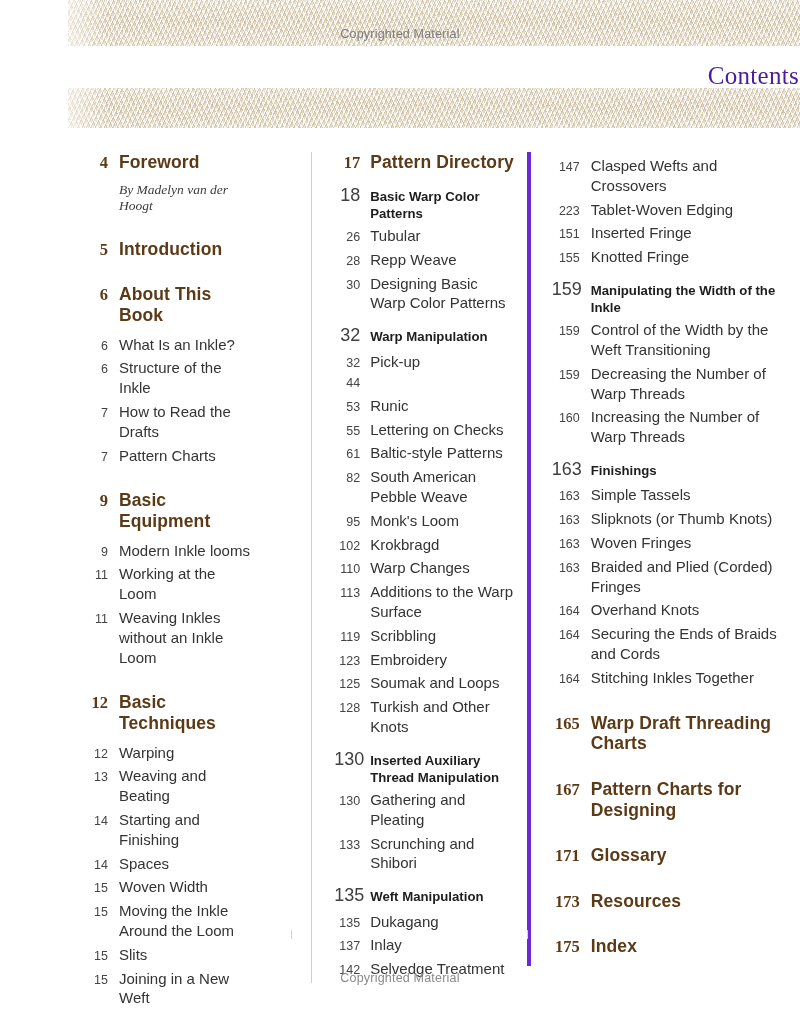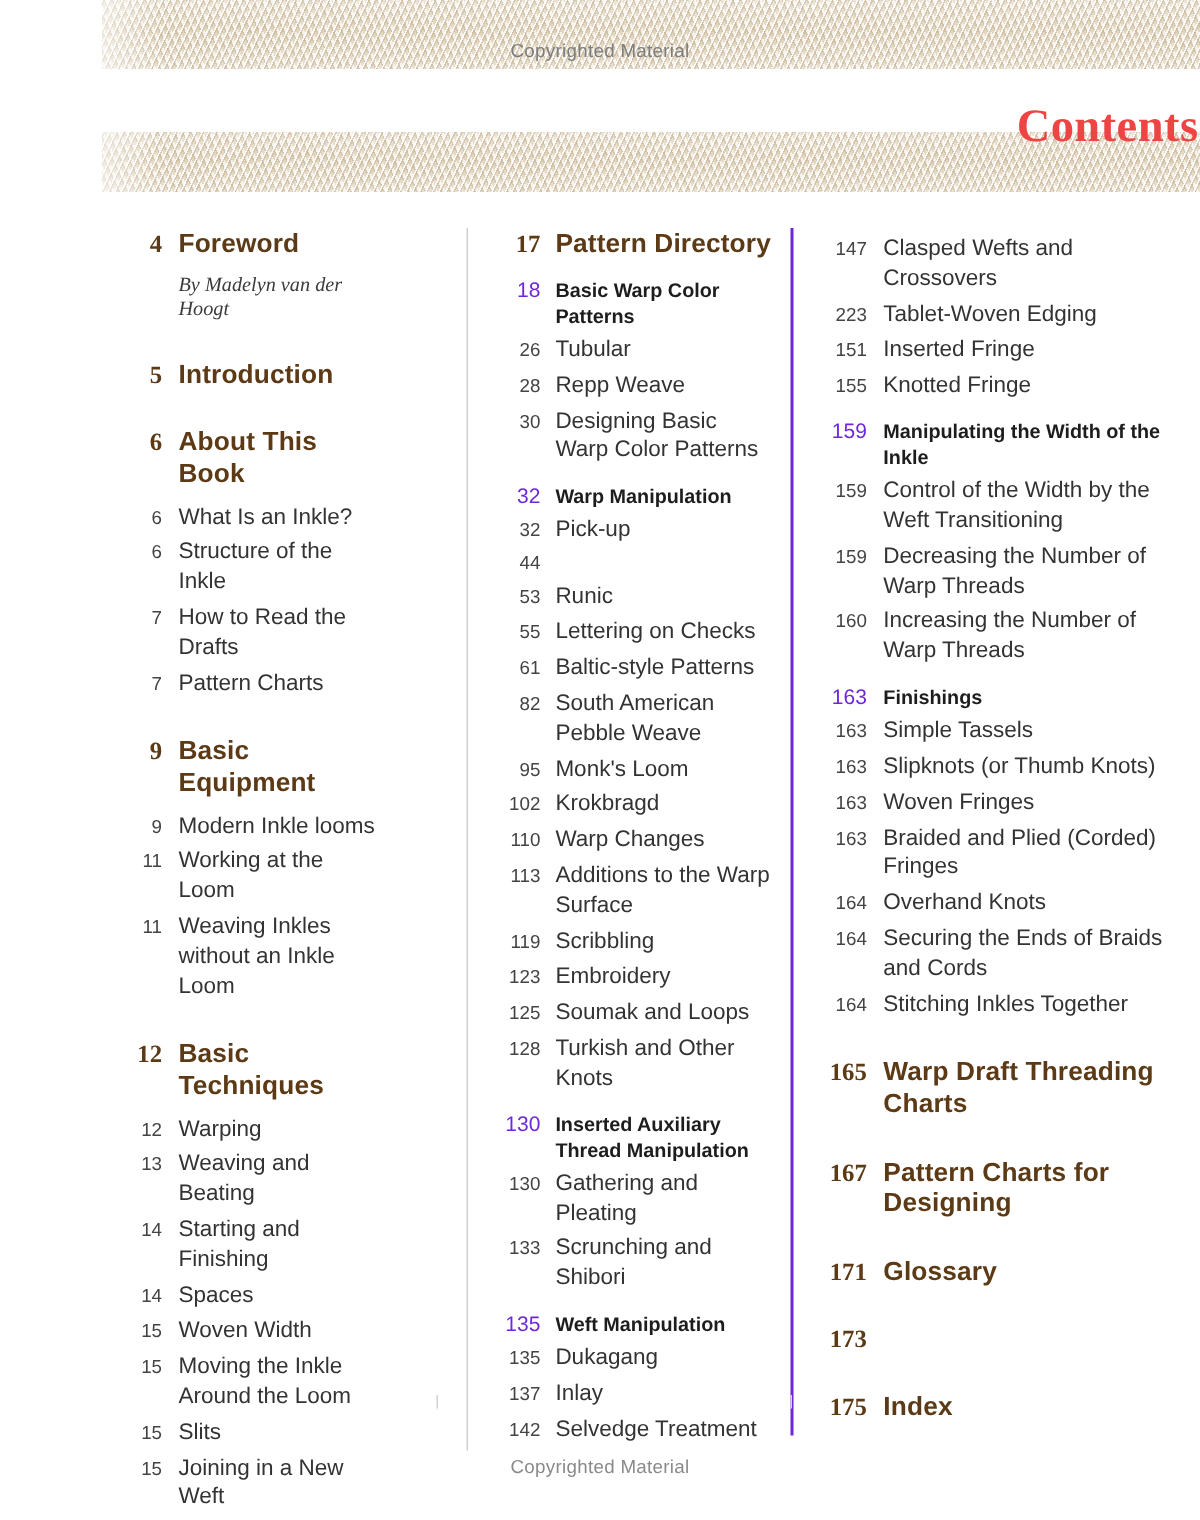--- a/index.html
+++ b/index.html
@@ -81,23 +81,23 @@
     color: #8a8a8a;
     letter-spacing: 0.2px;
   }
 
   
   .page-title {
     position: absolute;
     top: 45px;
     right: 32px;
     font-family: "Liberation Serif", serif;
-    font-weight: bold;
-    font-size: 31px;
-    color: #ef4444;
+    font-weight: normal;
+    font-size: 25px;
+    color: #4c1d95;
     letter-spacing: 0.3px;
   }
 
   
   .crop-mark {
     position: absolute;
     width: 1px;
     height: 9px;
     background: #d7d2cb;
   }
@@ -114,21 +114,21 @@
     align-items: flex-start;
   }
   .col {
     position: relative;
     box-sizing: border-box;
   }
   .col-1 { width: 291px; padding-left: 88px; padding-right: 16px; }
   .col-2 { width: 236px; padding-left: 22px; padding-right: 10px;
            border-left: 1px solid #cfcfcf; min-height: 785px; margin-left: 39px; }
   .col-3 { width: 299px; padding-left: 21px; padding-right: 18px;
-           border-left: 2px solid #6d28d9; min-height: 785px; }
+           border-left: 4px solid #6d28d9; min-height: 785px; }
 
   
   .entry {
     display: flex;
     align-items: baseline;
   }
   .entry .pg {
     flex: 0 0 auto;
     text-align: right;
     font-size: 13px;
@@ -160,22 +160,22 @@
     letter-spacing: 0.1px;
   }
   .entry.major.first { margin-top: 0; }
 
   
   .entry.subhead {
     margin-top: 11px;
     margin-bottom: 4px;
   }
   .entry.subhead .pg {
-    font-size: 14px;
-    color: #6d28d9;
+    font-size: 18px;
+    color: #404040;
     line-height: 1.3;
   }
   .entry.subhead .ttl {
     font-size: 13.2px;
     font-weight: bold;
     color: #1d1d1d;
     line-height: 1.3;
   }
 
   
@@ -492,20 +492,21 @@
         <div class="entry major">
           <span class="pg">167</span>
           <span class="ttl">Pattern Charts for Designing</span>
         </div>
         <div class="entry major">
           <span class="pg">171</span>
           <span class="ttl">Glossary</span>
         </div>
         <div class="entry major">
           <span class="pg">173</span>
+          <span class="ttl">Resources</span>
         </div>
         <div class="entry major">
           <span class="pg">175</span>
           <span class="ttl">Index</span>
         </div>
       </div>
   </div>
 
   <div class="crop-mark crop-left"></div>
   <div class="crop-mark crop-right"></div>

